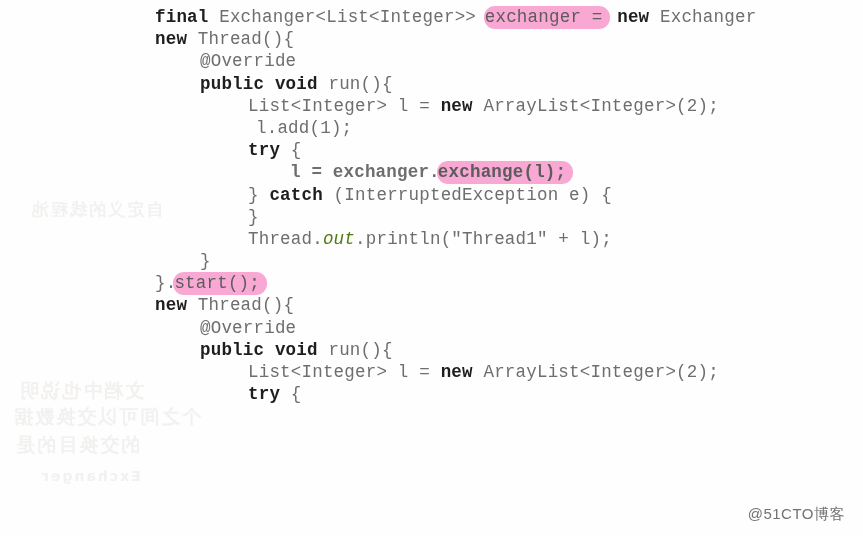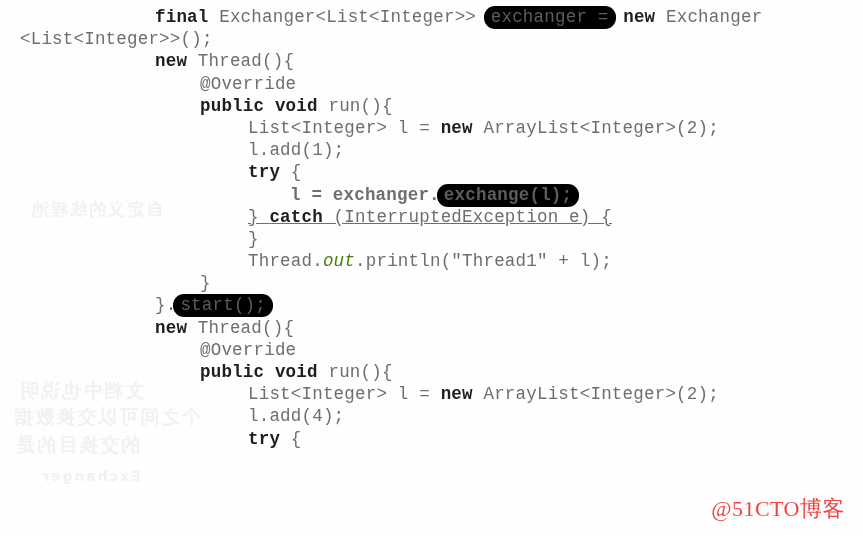--- a/index.html
+++ b/index.html
@@ -58,71 +58,69 @@
     color: #1e1e1e;
     font-weight: 700;
     margin-top: 20px;
   }
   .it {
     font-style: italic;
     color: #4d7c0f;
   }
 
   .hl {
-    background: #000000;
+    background: #f9a8d4;
     color: #5c5c5c;
     border-radius: 11px;
-    padding: 1px 7px 2px 7px;
+    padding: 1px 7px 2px 1px;
     margin: 1px -3px;
     box-decoration-break: clone;
     -webkit-box-decoration-break: clone;
   }
 
   #watermark {
     position: absolute;
     right: 18px;
     bottom: 12px;
-    font-family: Liberation Serif, serif;
-    font-size: 22px;
-    color: #ef4444;
+    font-family: Liberation Sans, sans-serif;
+    font-size: 15px;
+    color: #737373;
     letter-spacing: 0.5px;
     user-select: none;
   }
 </style>
 </head>
 <body>
 
 <div id="page">
 
   <div id="bleed-layer">
       <div class="bleed" style="left: 30px; top: 198px; font-size: 17px;">自定义的线程池</div>
       <div class="bleed" style="left: 18px; top: 378px; font-size: 19px;">文档中也说明</div>
       <div class="bleed" style="left: 12px; top: 404px; font-size: 19px;">个之间可以交换数据</div>
       <div class="bleed" style="left: 14px; top: 432px; font-size: 19px;">的交换目的是</div>
       <div class="bleed" style="left: 40px; top: 468px; font-size: 14px;">Exchanger</div>
     </div>
 
   <div id="code">
       <div class="line" style="padding-left: 155px;"><span class="kw">final</span><span> Exchanger&lt;List&lt;Integer&gt;&gt; </span><span class="hl">exchanger =</span><span> </span><span class="kw">new</span><span> Exchanger</span></div>
-      <div class="line" style="padding-left: 20px;"><span>&lt;List&lt;Integer&gt;&gt;();</span></div>
       <div class="line" style="padding-left: 155px;"><span class="kw">new</span><span> Thread(){</span></div>
       <div class="line" style="padding-left: 200px;"><span>@Override</span></div>
       <div class="line" style="padding-left: 200px;"><span class="kw">public void</span><span> run(){</span></div>
       <div class="line" style="padding-left: 248px;"><span>List&lt;Integer&gt; l = </span><span class="kw">new</span><span> ArrayList&lt;Integer&gt;(2);</span></div>
-      <div class="line" style="padding-left: 248px;"><span>l.add(1);</span></div>
+      <div class="line" style="padding-left: 248px; margin-left: 8px;"><span>l.add(1);</span></div>
       <div class="line" style="padding-left: 248px;"><span class="kw">try</span><span> {</span></div>
       <div class="line" style="padding-left: 290px; font-weight: bold;"><span>l = exchanger.</span><span class="hl">exchange(l);</span></div>
-      <div class="line" style="padding-left: 248px; text-decoration: underline;"><span>} </span><span class="kw">catch</span><span> (InterruptedException e) {</span></div>
+      <div class="line" style="padding-left: 248px;"><span>} </span><span class="kw">catch</span><span> (InterruptedException e) {</span></div>
       <div class="line" style="padding-left: 248px;"><span>}</span></div>
       <div class="line" style="padding-left: 248px;"><span>Thread.</span><span class="it">out</span><span>.println("Thread1" + l);</span></div>
       <div class="line" style="padding-left: 200px;"><span>}</span></div>
       <div class="line" style="padding-left: 155px;"><span>}.</span><span class="hl">start();</span></div>
       <div class="line" style="padding-left: 155px;"><span class="kw">new</span><span> Thread(){</span></div>
       <div class="line" style="padding-left: 200px;"><span>@Override</span></div>
       <div class="line" style="padding-left: 200px;"><span class="kw">public void</span><span> run(){</span></div>
       <div class="line" style="padding-left: 248px;"><span>List&lt;Integer&gt; l = </span><span class="kw">new</span><span> ArrayList&lt;Integer&gt;(2);</span></div>
-      <div class="line" style="padding-left: 248px;"><span>l.add(4);</span></div>
       <div class="line" style="padding-left: 248px;"><span class="kw">try</span><span> {</span></div>
     </div>
 
   <div id="watermark">@51CTO博客</div>
 
 </div>
 
 </body></html>

